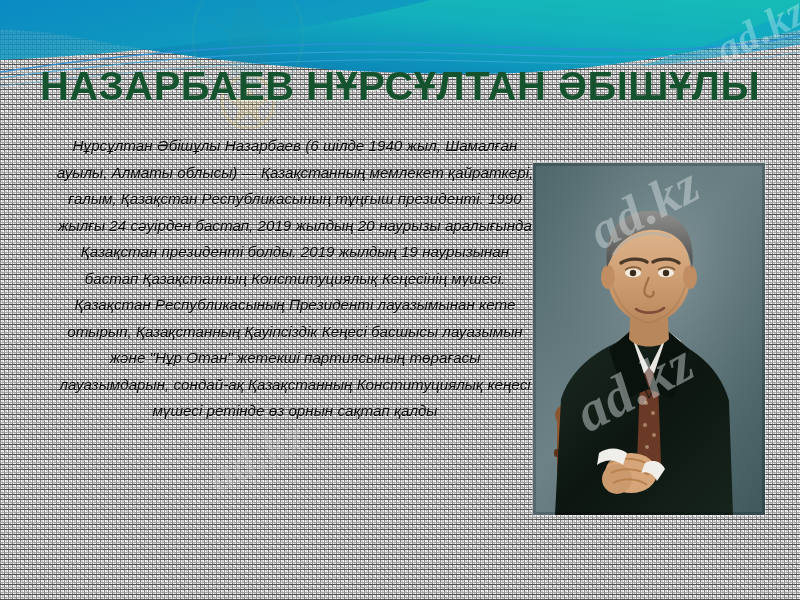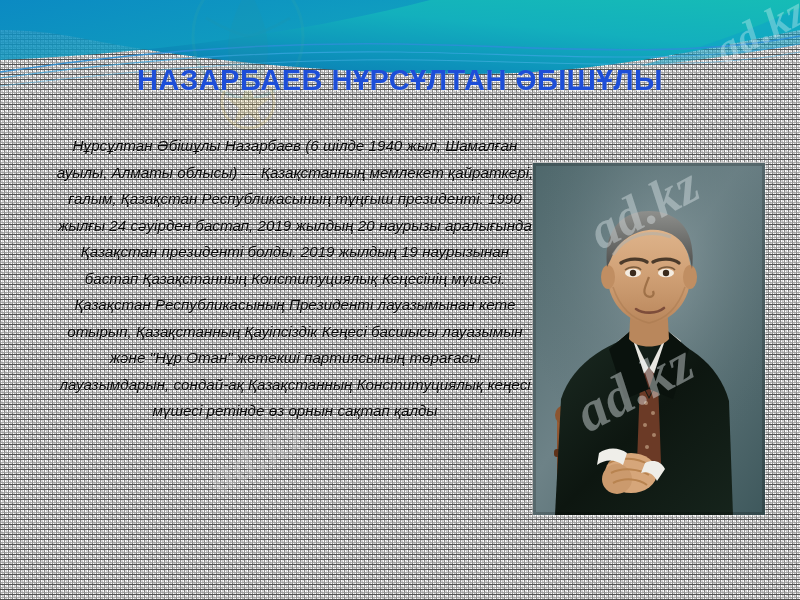--- a/index.html
+++ b/index.html
@@ -77,23 +77,23 @@
   #wm-kz-body { left: 205px; top: 430px; font-size: 46px; color: rgba(200,200,200,0.30); }
 
   
   #title {
     position: absolute;
     left: 0; right: 0;
     top: 64px;
     text-align: center;
     font-family: "Liberation Sans", sans-serif;
     font-weight: 700;
-    font-size: 29px;
+    font-size: 40px;
     letter-spacing: 0.5px;
-    color: #1d4ed8;
+    color: #14532d;
     text-shadow: 0 1px 0 rgba(255,255,255,0.55);
     white-space: nowrap;
   }
 
   
   #body-text {
     position: absolute;
     left: 54px;
     top: 133px;
     width: 482px;

